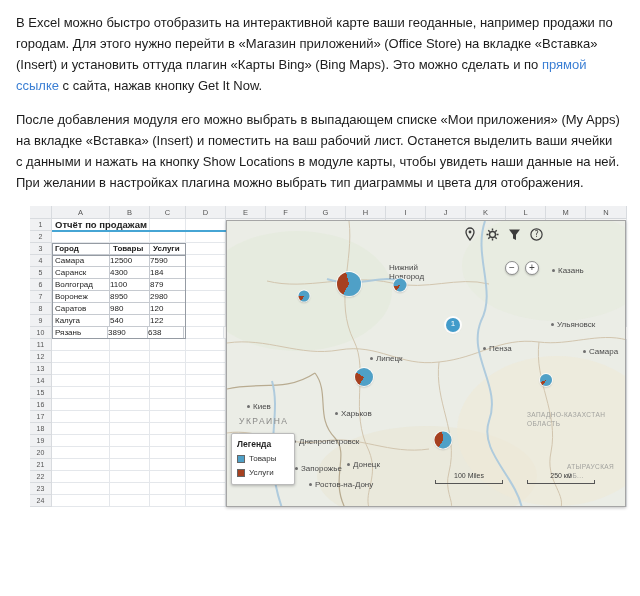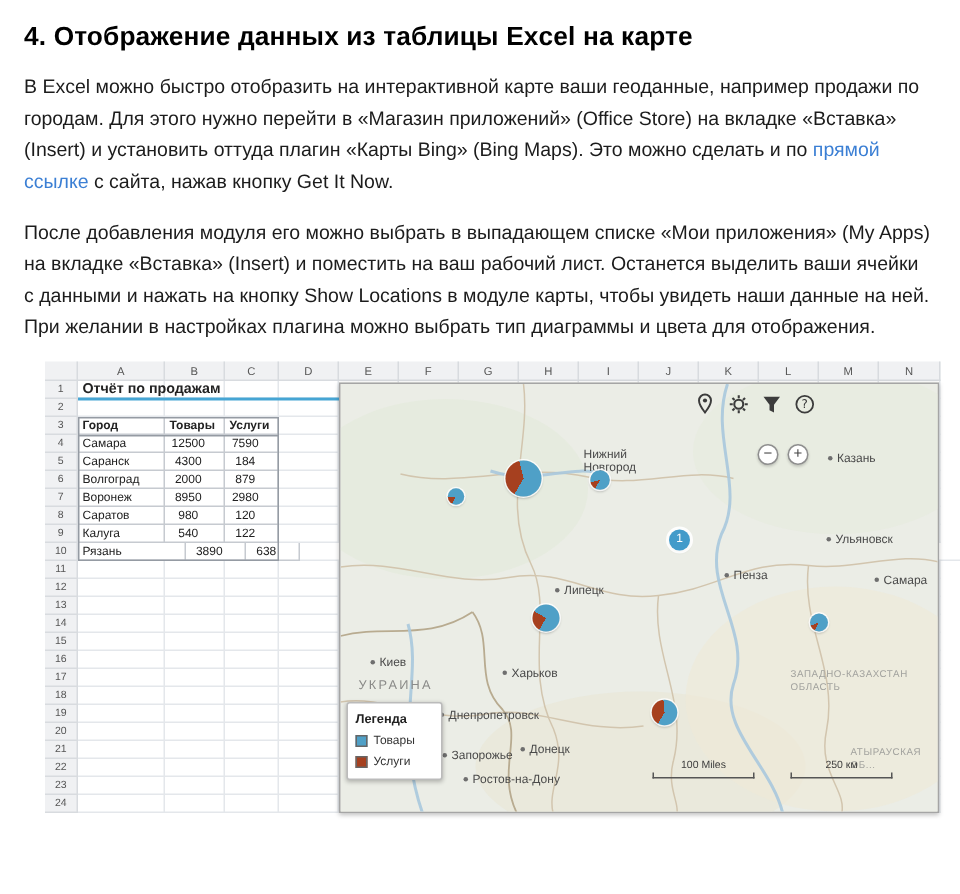--- a/index.html
+++ b/index.html
@@ -14,21 +14,21 @@
   .screenshot{position:relative;width:598px;height:303px;margin:2px 0 0 14px}
   .srow{display:flex;height:12px}
   .srow.hdr{height:13px}
   .cell{flex:none;height:100%;border-right:1px solid #e4e7eb;border-bottom:1px solid #e4e7eb;
         font-size:8px;color:#222;padding-left:3px;line-height:12px;overflow:hidden;white-space:nowrap;background:#fff}
   .colh,.rowh,.corner{background:#f0f1f3;border-color:#d8dbdf;color:#555;text-align:center;padding:0}
   .colh{font-size:7.5px;line-height:13px}
   .rowh{font-size:7px;line-height:12px}
   .titlecell{font-weight:bold;font-size:9.5px;overflow:visible;position:relative;z-index:2;background:transparent}
   .thcell{font-weight:bold}
-  .num{text-align:center;padding:0 8px 0 0}
+  .num{text-align:left;padding:0 8px 0 0}
   .tbl{border-right-color:#c6cad0;border-bottom-color:#c6cad0}
   .table-outline{position:absolute;left:22px;top:37px;width:134px;height:96px;border:1px solid #959ba3;pointer-events:none;z-index:3}
   .table-head-line{position:absolute;left:22px;top:49px;width:134px;height:1px;background:#959ba3;z-index:3}
   .teal-line{position:absolute;left:22px;top:24px;width:174px;height:2px;background:#46a5d4;z-index:3}
 
   
   .map{position:absolute;left:196px;top:14px;width:400px;height:287px;border:1px solid #a5a5a5;
        background:#ebede6;overflow:hidden;box-shadow:0 1px 3px rgba(0,0,0,.25);z-index:4}
   .map-bg{position:absolute;left:0;top:0}
   .map-canvas{position:absolute;left:0;top:0;width:100%;height:100%}
@@ -50,21 +50,20 @@
   .lgitem{display:flex;align-items:center;margin-top:5px}
   .swatch{width:8px;height:8px;border:1px solid #666;margin-right:4px;flex:none}
   .lglabel{font-size:8px;color:#333}
   .scale{position:absolute;text-align:center;font-size:7px;color:#3d3d3d;z-index:7}
   .scale .bar{height:4px;border:1px solid #555;border-top:none;margin-top:1px}
 </style>
 </head>
 <body>
 
 <div class="article">
-  <h1>4. Отображение данных из таблицы Excel на карте</h1>
 
   <p class="para"><span>В Excel можно быстро отобразить на интерактивной карте ваши геоданные, например продажи по городам. Для этого нужно перейти в «Магазин приложений» (Office Store) на вкладке «Вставка» (Insert) и установить оттуда плагин «Карты Bing» (Bing Maps). Это можно сделать и по </span><a href="#" class="link">прямой ссылке</a><span> с сайта, нажав кнопку Get It Now.</span></p>
 
   <p class="para">После добавления модуля его можно выбрать в выпадающем списке «Мои приложения» (My Apps) на вкладке «Вставка» (Insert) и поместить на ваш рабочий лист. Останется выделить ваши ячейки с данными и нажать на кнопку Show Locations в модуле карты, чтобы увидеть наши данные на ней. При желании в настройках плагина можно выбрать тип диаграммы и цвета для отображения.</p>
 
   <div class="screenshot">
     <div class="sheet-grid">
         <div class="srow hdr">
           <div class="cell corner" style="width: 22px;"></div>
           <div class="cell colh" style="width: 58px;">A</div>
@@ -163,21 +162,21 @@
           <div class="cell" style="width: 40px;"></div>
           <div class="cell" style="width: 40px;"></div>
           <div class="cell" style="width: 40px;"></div>
           <div class="cell" style="width: 40px;"></div>
           <div class="cell" style="width: 40px;"></div>
           <div class="cell" style="width: 41px;"></div>
         </div>
         <div class="srow">
           <div class="cell rowh" style="width: 22px;">6</div>
           <div class="cell tbl" style="width: 58px;">Волгоград</div>
-          <div class="cell num tbl" style="width: 40px;">2000</div>
+          <div class="cell num tbl" style="width: 40px;">1100</div>
           <div class="cell num tbl" style="width: 36px;">879</div>
           <div class="cell" style="width: 40px;"></div>
           <div class="cell" style="width: 40px;"></div>
           <div class="cell" style="width: 40px;"></div>
           <div class="cell" style="width: 40px;"></div>
           <div class="cell" style="width: 40px;"></div>
           <div class="cell" style="width: 40px;"></div>
           <div class="cell" style="width: 40px;"></div>
           <div class="cell" style="width: 40px;"></div>
           <div class="cell" style="width: 40px;"></div>
@@ -230,21 +229,21 @@
           <div class="cell" style="width: 40px;"></div>
           <div class="cell" style="width: 40px;"></div>
           <div class="cell" style="width: 40px;"></div>
           <div class="cell" style="width: 40px;"></div>
           <div class="cell" style="width: 40px;"></div>
           <div class="cell" style="width: 40px;"></div>
           <div class="cell" style="width: 41px;"></div>
         </div>
         <div class="srow">
           <div class="cell rowh" style="width: 22px;">10</div>
-          <div class="cell tbl" style="width: 72px;">Рязань</div>
+          <div class="cell tbl" style="width: 56px;">Рязань</div>
           <div class="cell num tbl" style="width: 40px;">3890</div>
           <div class="cell num tbl" style="width: 36px;">638</div>
           <div class="cell" style="width: 40px;"></div>
           <div class="cell" style="width: 40px;"></div>
           <div class="cell" style="width: 40px;"></div>
           <div class="cell" style="width: 40px;"></div>
           <div class="cell" style="width: 40px;"></div>
           <div class="cell" style="width: 40px;"></div>
           <div class="cell" style="width: 40px;"></div>
           <div class="cell" style="width: 40px;"></div>

